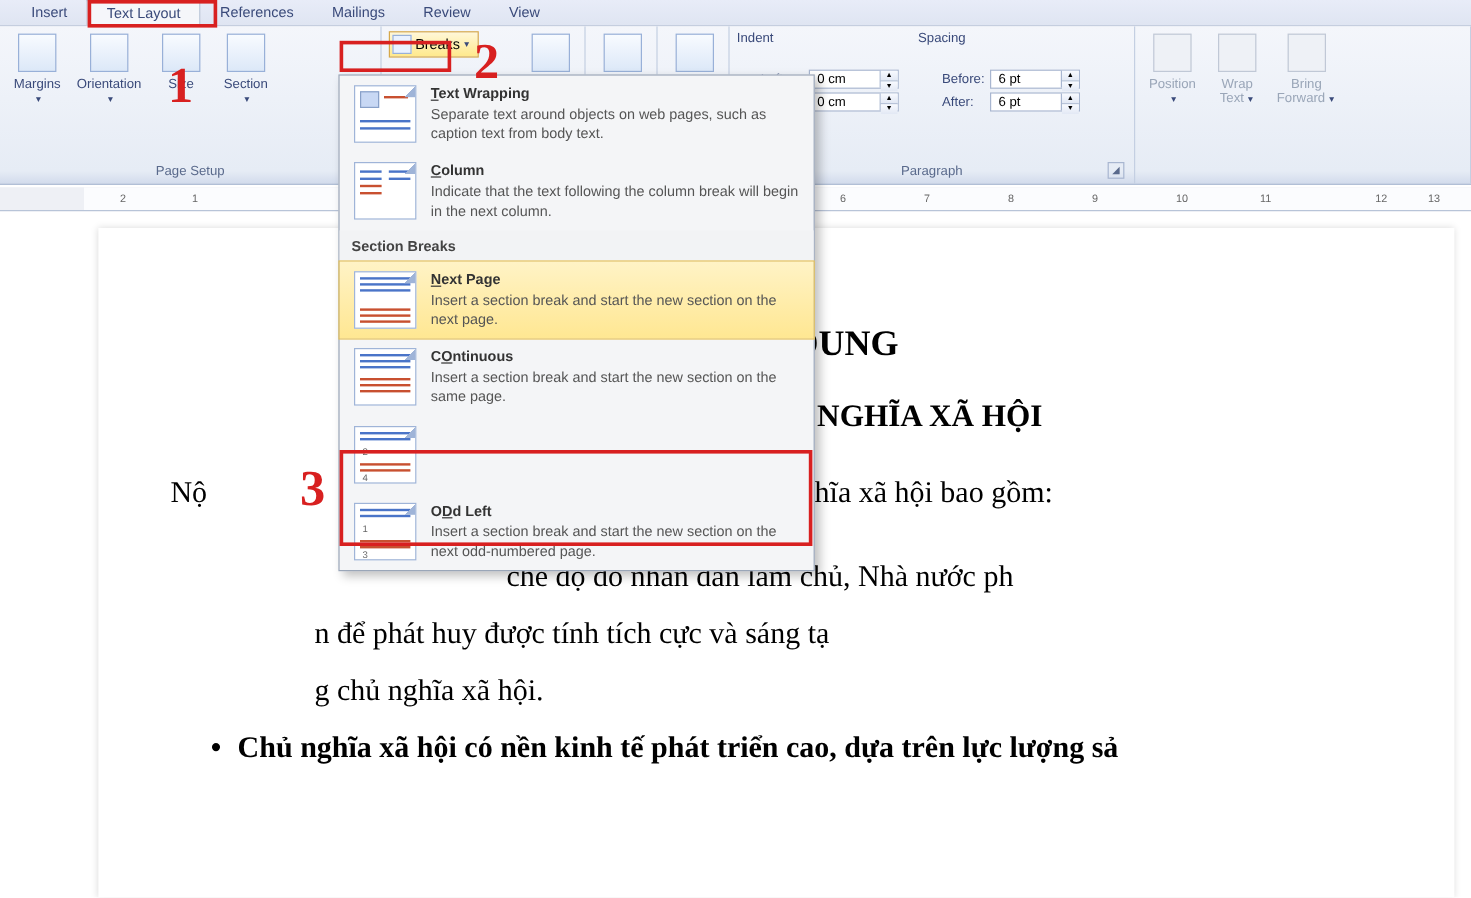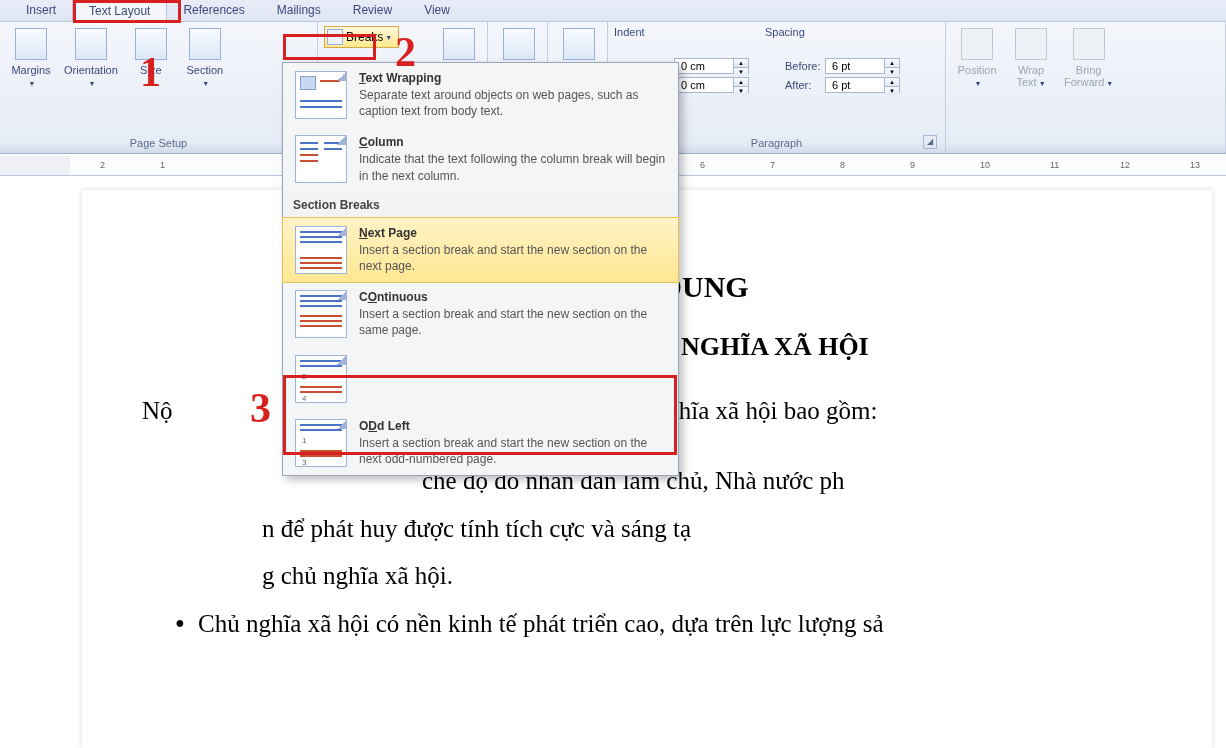--- a/index.html
+++ b/index.html
@@ -224,38 +224,38 @@
 <div class="ruler">
   <div class="ruler-inner"></div>
   <span class="ruler-tick" style="left:100px">2</span>
   <span class="ruler-tick" style="left:160px">1</span>
   <span class="ruler-tick" style="left:700px">6</span>
   <span class="ruler-tick" style="left:770px">7</span>
   <span class="ruler-tick" style="left:840px">8</span>
   <span class="ruler-tick" style="left:910px">9</span>
   <span class="ruler-tick" style="left:980px">10</span>
   <span class="ruler-tick" style="left:1050px">11</span>
-  <span class="ruler-tick" style="left:1120px">12</span>
+  <span class="ruler-tick" style="left:1146px">12</span>
   <span class="ruler-tick" style="left:1190px">13</span>
 </div>
 
 <div class="document">
   <div class="doc-h1" style="margin-left:260px;">HẦN NỘI DUNG</div>
   <div class="doc-h2" style="margin-left:150px;">Ồ CHÍ MINH VỀ CHỦ NGHĨA XÃ HỘI</div>
   <div class="doc-p" style="margin-left:-120px;white-space:pre;">Nộ                                                 Chí Minh về chủ nghĩa xã hội bao gồm:</div>
   <div class="bullet-wrap" style="margin-left:160px;">
     <div style="flex:1;">
       <div class="doc-li">chế độ do nhân dân làm chủ, Nhà nước ph</div>
       <div class="doc-li" style="margin-left:-160px;">n để phát huy được tính tích cực và sáng tạ</div>
       <div class="doc-li" style="margin-left:-160px;">g chủ nghĩa xã hội.</div>
     </div>
   </div>
   <div class="bullet-wrap" style="margin-left:-100px;">
     <span class="b">•</span>
-    <div class="doc-li" style="flex:1;">Chủ nghĩa xã hội có nền kinh tế phát triển cao, dựa trên lực lượng sả</div>
+    <div class="doc-li" style="flex:1;font-weight:bold;">Chủ nghĩa xã hội có nền kinh tế phát triển cao, dựa trên lực lượng sả</div>
   </div>
 </div>
 
 <div class="dropdown">
 
 
   <div class="dd-item">
     <div class="dd-thumb">
       <div class="pg" style="left:4px;top:4px;width:16px;height:14px;background:#c8d8f4;"></div>
       <div class="ln" style="top:8px;left:24px;width:20px;"></div>

